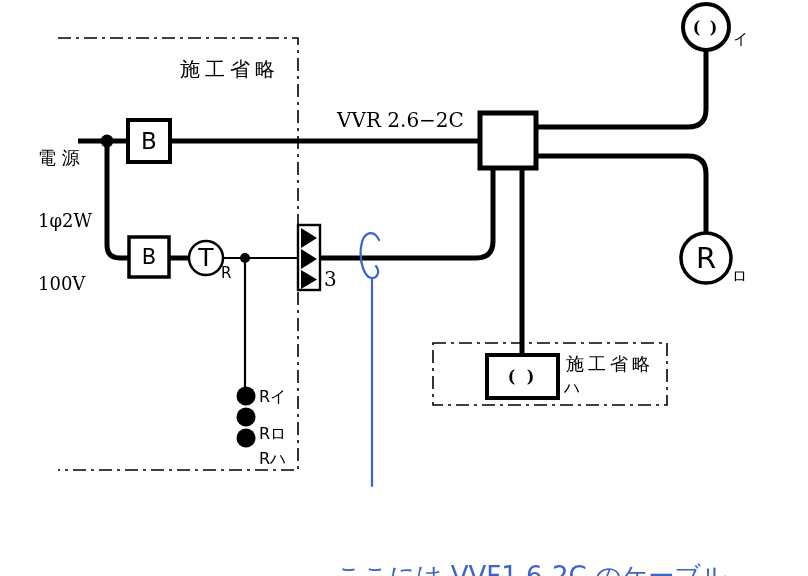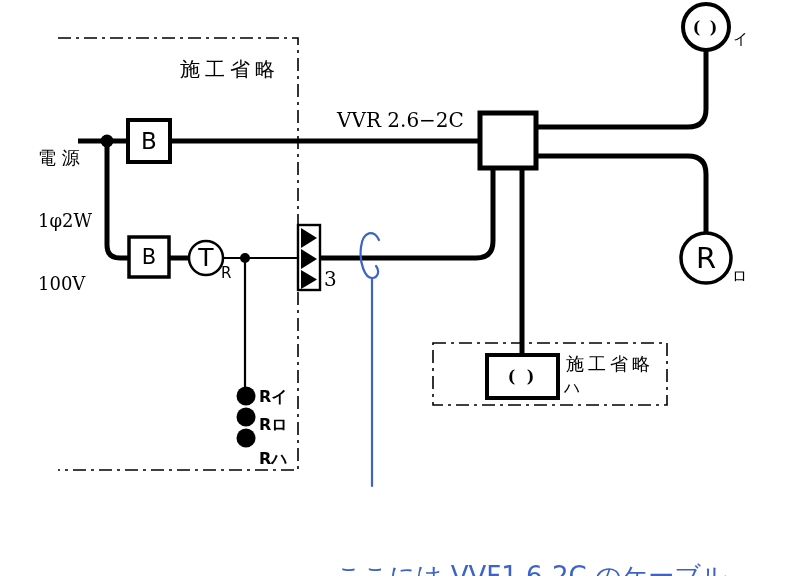--- a/index.html
+++ b/index.html
@@ -35,23 +35,23 @@
   .tsym{left:189px;top:241px;width:34px;height:33px;font-size:25px;}
   .tsub{left:221px;top:264px;font-size:15px;}
   .tb3{left:324px;top:267px;font-size:20px;}
   .paren-i{left:684px;top:5px;width:44px;height:44px;font-size:16px;font-weight:bold;letter-spacing:2px;}
   .tag-i{left:733px;top:30px;font-size:15px;}
   .rlamp{left:681px;top:233px;width:50px;height:50px;font-size:29px;}
   .tag-ro{left:732px;top:267px;font-size:15px;}
   .paren-ha{left:487px;top:355px;width:71px;height:43px;font-size:16px;font-weight:bold;letter-spacing:3px;}
   .omission-bot{left:566px;top:352px;font-size:18px;letter-spacing:4px;}
   .tag-ha{left:564px;top:378px;font-size:16px;}
-  .rsw{font-size:16px;font-weight:bold;}
+  .rsw{font-size:16px;}
   .rsw1{left:259px;top:387px;}
-  .rsw2{left:259px;top:415px;}
+  .rsw2{left:259px;top:424px;}
   .rsw3{left:259px;top:429px;margin-top:20px;}
   .note{left:336px;top:484px;font-size:26px;line-height:37px;color:var(--blue);}
 </style>
 </head>
 <body>
 
 <div class="canvas">
 
   <svg class="geom">
 

